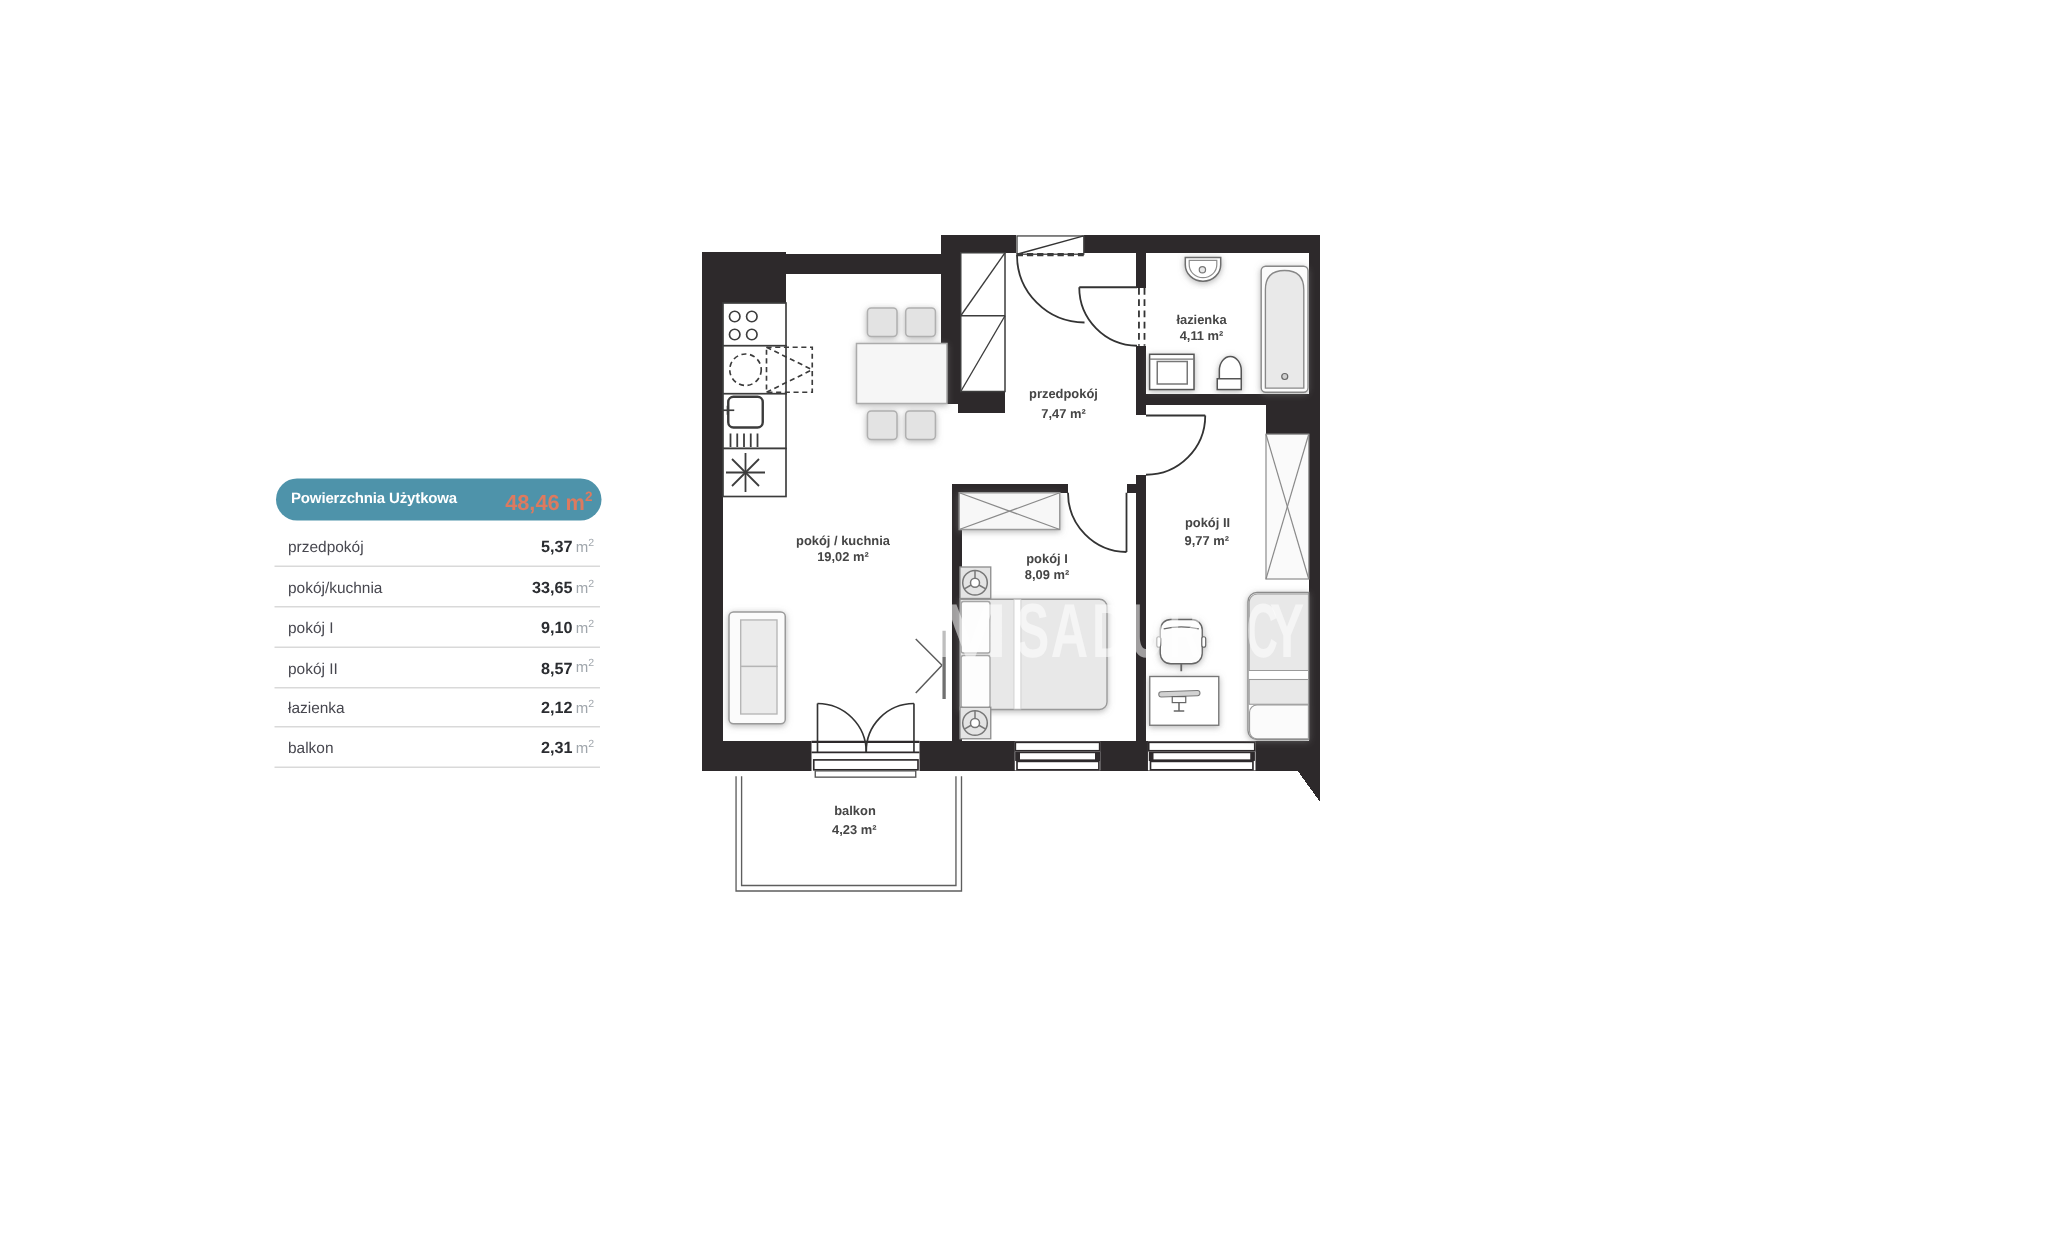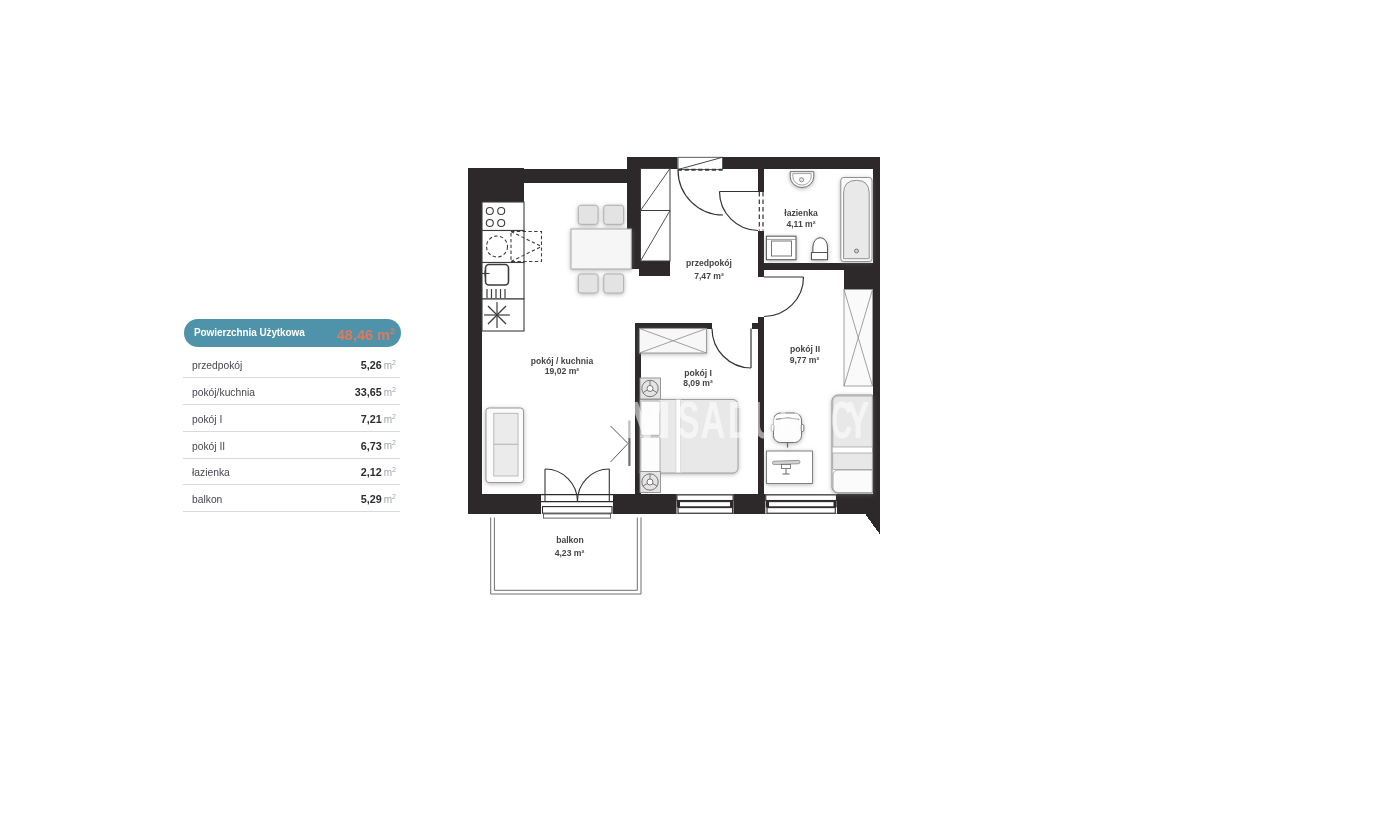--- a/index.html
+++ b/index.html
@@ -291,36 +291,36 @@
   </g>
 </svg>
 
 <div class="pill">
   <span class="t1">Powierzchnia Użytkowa</span>
   <span class="t2">48,46 m<sup>2</sup></span>
 </div>
 <div id="rows">
   <div class="row">
         <span class="lab">przedpokój</span>
-        <span class="val"><b>5,26</b>m<sup>2</sup></span>
+        <span class="val"><b>5,37</b>m<sup>2</sup></span>
       </div>
   <div class="row">
         <span class="lab">pokój/kuchnia</span>
         <span class="val"><b>33,65</b>m<sup>2</sup></span>
       </div>
   <div class="row">
         <span class="lab">pokój I</span>
-        <span class="val"><b>7,21</b>m<sup>2</sup></span>
+        <span class="val"><b>9,10</b>m<sup>2</sup></span>
       </div>
   <div class="row">
         <span class="lab">pokój II</span>
-        <span class="val"><b>6,73</b>m<sup>2</sup></span>
+        <span class="val"><b>8,57</b>m<sup>2</sup></span>
       </div>
   <div class="row">
         <span class="lab">łazienka</span>
         <span class="val"><b>2,12</b>m<sup>2</sup></span>
       </div>
   <div class="row">
         <span class="lab">balkon</span>
-        <span class="val"><b>5,29</b>m<sup>2</sup></span>
+        <span class="val"><b>2,31</b>m<sup>2</sup></span>
       </div>
 </div>
 </div>
 
 </body></html>

